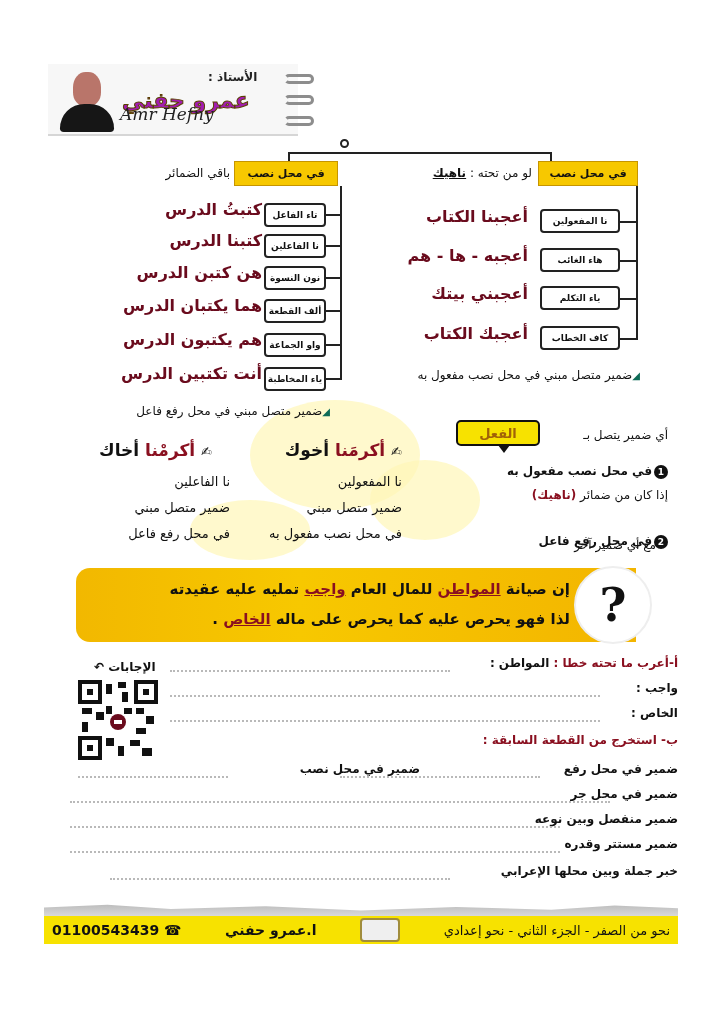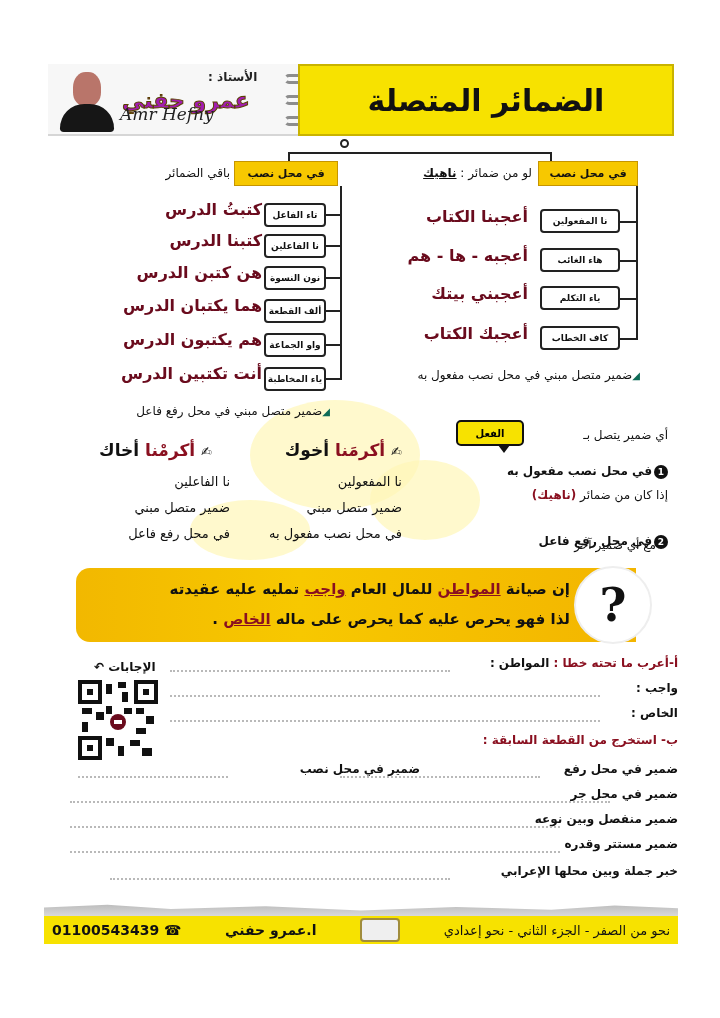--- a/index.html
+++ b/index.html
@@ -37,21 +37,21 @@
 
   .caption { position: absolute; font-size: 12px; direction: rtl; white-space: nowrap; }
   .caption .tri { color: #0e6b57; font-size: 10px; }
 
   
   .mid-ex { position: absolute; font-size: 17px; font-weight: bold; direction: rtl; white-space: nowrap; }
   .mid-ex .hl { color: #8a1020; }
   .mid-ex .pen { font-size: 13px; font-weight: normal; }
   .mid-line { position: absolute; font-size: 13px; direction: rtl; white-space: nowrap; text-align: right; }
 
-  .bubble { position: absolute; left: 456px; top: 420px; width: 68px; height: 26px; background: #f7e200; border: 2px solid #111; border-radius: 5px; display: flex; align-items: center; justify-content: center; font-size: 10px; font-weight: bold; color: #000000; direction: rtl; }
+  .bubble { position: absolute; left: 456px; top: 420px; width: 84px; height: 26px; background: #f7e200; border: 2px solid #111; border-radius: 5px; display: flex; align-items: center; justify-content: center; font-size: 13px; font-weight: bold; color: #a16207; direction: rtl; }
   .bubble::after { content: ""; position: absolute; left: 40px; bottom: -9px; border-left: 6px solid transparent; border-right: 6px solid transparent; border-top: 8px solid #111; }
   .rule { position: absolute; font-size: 12px; direction: rtl; white-space: nowrap; }
   .rule.bold { font-weight: bold; }
   .num-circle { display: inline-block; width: 14px; height: 14px; border-radius: 50%; background: #111; color: #fff; font-size: 9px; text-align: center; line-height: 14px; margin-left: 2px; }
   .rule .hl { color: #8a1020; font-weight: bold; }
 
   
   .banner { position: absolute; left: 76px; top: 568px; width: 560px; height: 74px; background: linear-gradient(90deg,#f2b800,#f7c800 40%,#f3b500); border-radius: 14px 0 0 14px; }
   .banner-text { position: absolute; left: 90px; top: 574px; width: 480px; font-size: 15px; font-weight: bold; line-height: 30px; direction: rtl; text-align: right; color: #111; }
   .banner-text .hl { color: #8a1020; text-decoration: underline; }
@@ -87,32 +87,29 @@
       <div class="body"></div>
   </div>
   <div class="teacher-label">الأستاذ :</div>
   <div class="teacher-name-ar">عمرو حفني</div>
   <div class="teacher-name-en">Amr Hefny</div>
   <div class="rings">
     <div class="ring" style="top:4px;"></div>
     <div class="ring" style="top:25px;"></div>
     <div class="ring" style="top:46px;"></div>
   </div>
-  <div class="title-box">
-    <span>الضمائر المتصلة</span>
-  </div>
 
   <div class="dot"></div>
   <div class="line" style="left:288px;top:152px;width:264px;height:2px;"></div>
   <div class="line" style="left:288px;top:152px;width:2px;height:10px;"></div>
   <div class="line" style="left:550px;top:152px;width:2px;height:10px;"></div>
 
   <div class="tag" style="left:538px;top:161px;width:100px;">في محل نصب</div>
   <div class="note" style="right:188px;top:166px;">
-    <span>لو من ضمائر :</span> <b>ناهيك</b>
+    <span>لو من تحته :</span> <b>ناهيك</b>
   </div>
   <div class="line" style="left:636px;top:186px;width:2px;height:154px;"></div>
 
   <div class="line" style="left:620px;top:221px;width:16px;height:2px;"></div>
   <div class="pron-box" style="left:540px;top:209px;width:80px;">نا المفعولين</div>
   <div class="example" style="right:192px;top:207px;"><span class="hl">أعجبنا</span> <span class="hl">الكتاب</span></div>
 
   <div class="line" style="left:620px;top:260px;width:16px;height:2px;"></div>
   <div class="pron-box" style="left:540px;top:248px;width:80px;">هاء الغائب</div>
   <div class="example" style="right:192px;top:246px;"><span class="hl">أعجبه - ها - هم</span></div>

